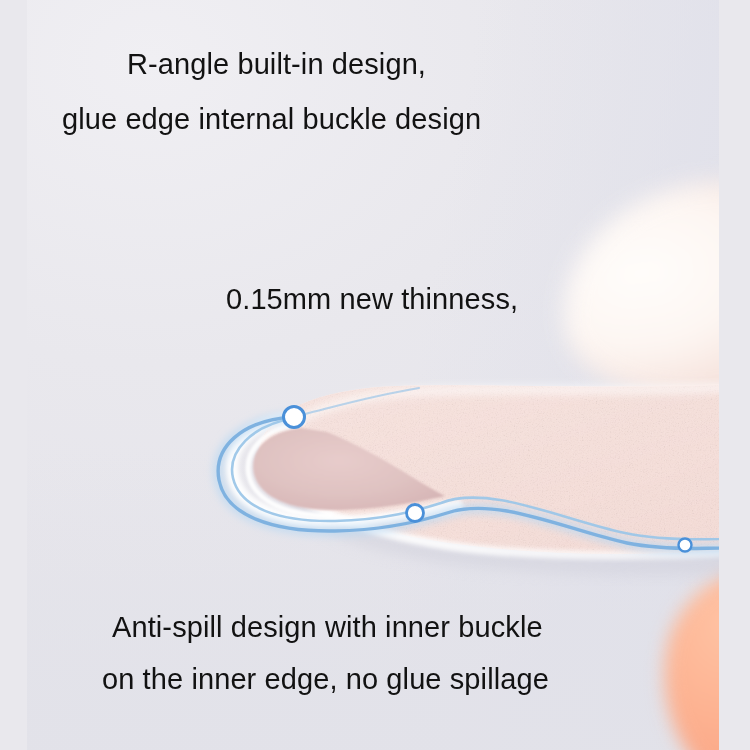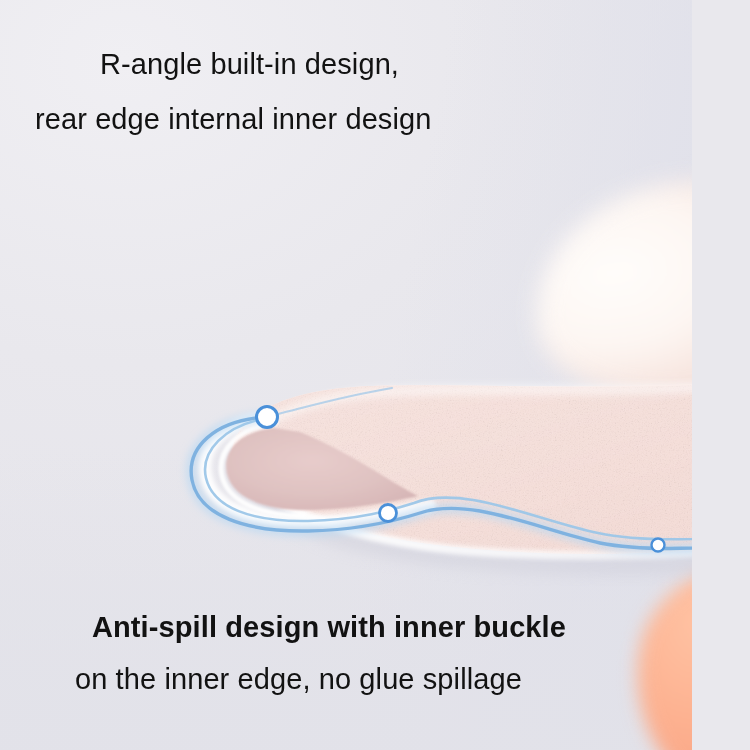--- a/index.html
+++ b/index.html
@@ -1,21 +1,21 @@
 <!DOCTYPE html>
 <html><head>
 <meta charset="utf-8">
 <style>
   html,body{margin:0;padding:0;}
   body{
     width:750px;height:750px;overflow:hidden;
     font-family:"Liberation Sans", sans-serif;
     background:#e9e8ed;
   }
-  #stage{position:relative;width:692px;height:750px;overflow:hidden;}
+  #stage{position:relative;width:692px;height:750px;overflow:hidden;margin-left:27px;}
 
   
   .bg-base{
     position:absolute;inset:0;
     background:
       radial-gradient(120% 90% at 18% 8%, #f0eff3 0%, #e9e8ed 45%, #e4e3ea 100%);
   }
   .bg-cool{
     position:absolute;inset:0;
     background:linear-gradient(100deg, rgba(236,235,240,0) 55%, rgba(222,223,234,.85) 100%);
@@ -61,21 +61,21 @@
     color:#121212;
     font-size:29px;
     letter-spacing:.1px;
     white-space:nowrap;
     line-height:1;
   }
   .t1{left:100px;top:50px;}
   .t2{left:35px;top:105px;}
   .t3{left:199px;top:285px;}
   .t4{left:138px;top:337px;}
-  .t5{left:92px;top:613px;font-weight:bold;}
+  .t5{left:85px;top:613px;}
   .t6{left:75px;top:665px;}
 </style>
 </head>
 <body>
 
 <div id="stage">
 
   <div class="bg-base"></div>
   <div class="bg-cool"></div>
   <div class="bg-warm"></div>
@@ -206,19 +206,20 @@
           <circle cx="388" cy="183" r="8.5" fill="#ffffff" stroke="#4a90d9" stroke-width="2.8"></circle>
         </g>
         <g>
           <circle cx="658" cy="215" r="6.5" fill="#ffffff" stroke="#4a90d9" stroke-width="2.4"></circle>
         </g>
       </g>
     </svg>
   </div>
 
   <div class="txt t1">R-angle built-in design,</div>
-  <div class="txt t2">rear edge internal inner design</div>
-
+  <div class="txt t2">glue edge internal buckle design</div>
+
+  <div class="txt t3">0.15mm new thinness,</div>
 
   <div class="txt t5">Anti-spill design with inner buckle</div>
   <div class="txt t6">on the inner edge, no glue spillage</div>
 
 </div>
 
 </body></html>

